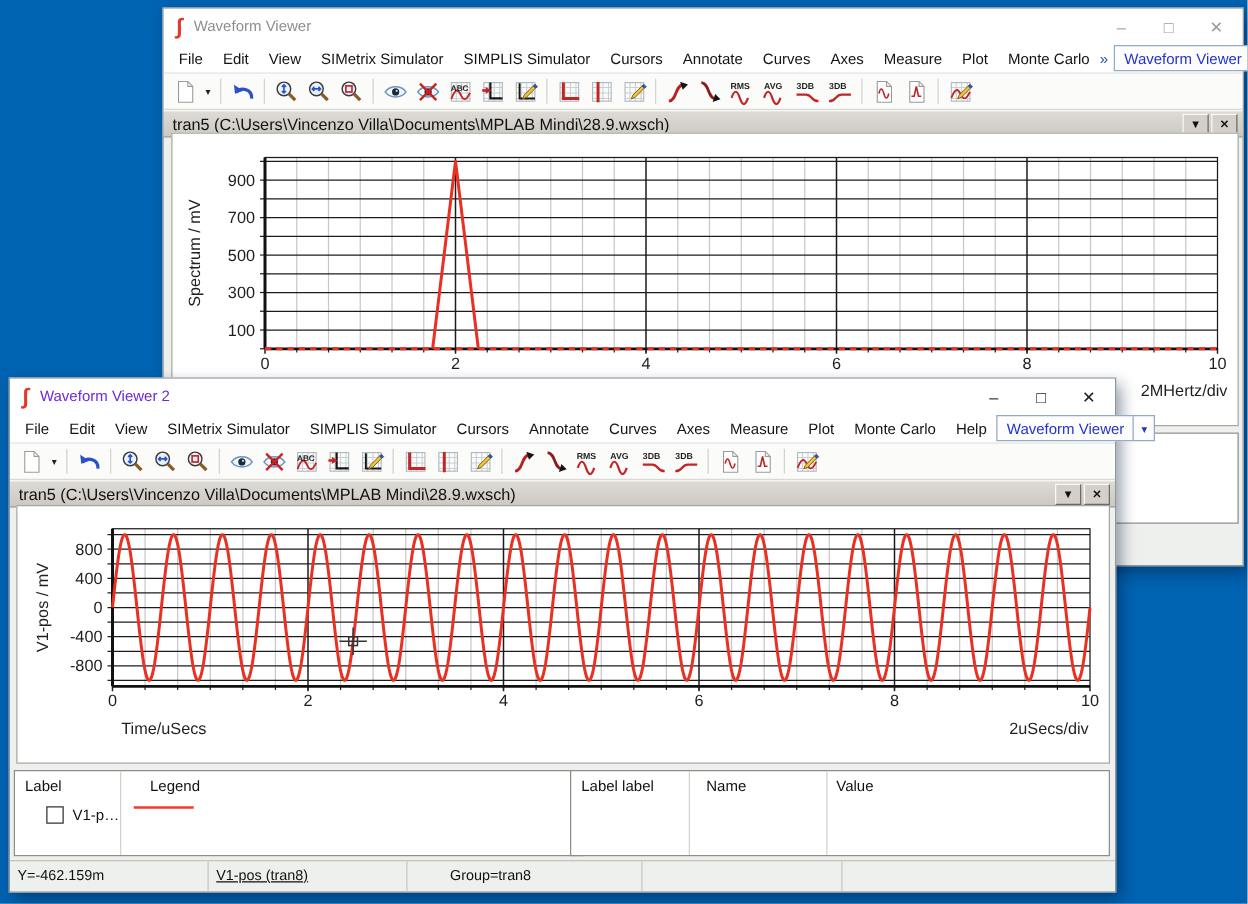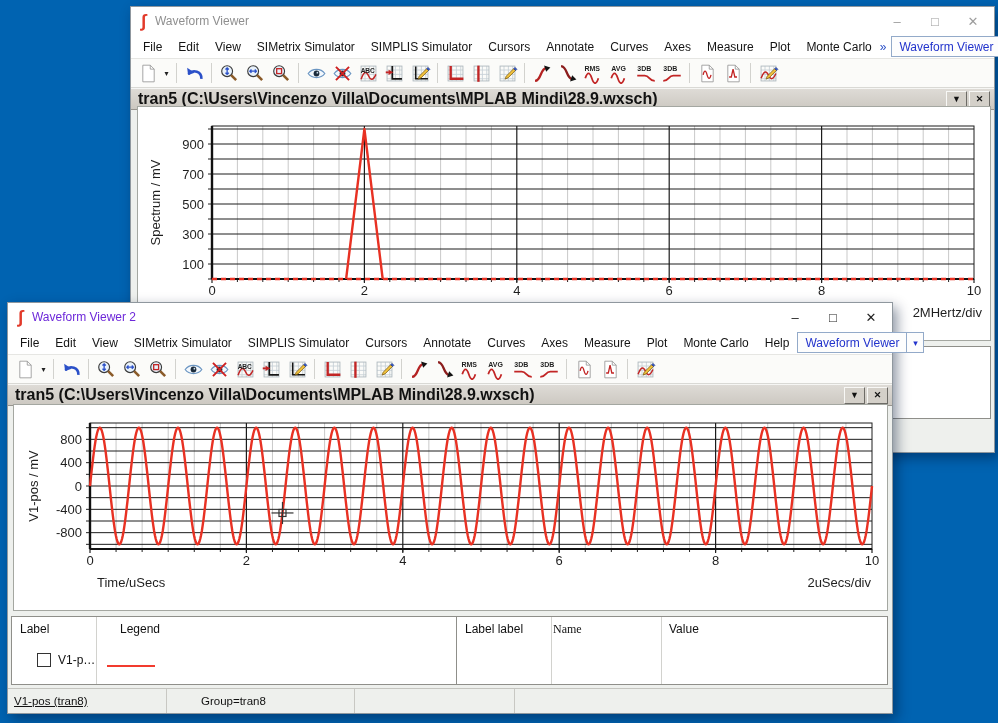--- a/index.html
+++ b/index.html
@@ -28,33 +28,33 @@
   .toolbar{height:28px;background:#fbfbf9;border-top:1px solid #e6e6e3;border-bottom:1px solid #d9d9d5;
            display:flex;align-items:center;padding:0 4px;}
   .tbtn{width:26px;height:24px;display:flex;align-items:center;justify-content:center;flex:0 0 auto;}
   .tbtn svg{width:21px;height:21px;display:block;}
   .tbtn.wide svg{width:24px;}
   .tdd{width:11px;height:24px;display:flex;align-items:center;justify-content:center;font-size:8px;color:#222;}
   .tsep{width:1px;height:20px;background:#d2d2ce;margin:0 4px;flex:0 0 auto;}
 
   .tabbar{height:20px;background:linear-gradient(#dedbd6,#ccc8c1);border-top:1px solid #f6f6f4;border-bottom:1px solid #98958f;
           display:flex;align-items:center;padding:0 2px 0 7px;}
-  .tab-label{font-size:16px;font-weight:bold;color:#111;white-space:nowrap;overflow:hidden;}
+  .tab-label{font-size:13px;font-weight:normal;color:#111;white-space:nowrap;overflow:hidden;}
   .tabbtns{margin-left:auto;display:flex;gap:2px;padding-right:2px;}
   .tabbtn{width:19px;height:15px;background:#d4d0c9;border:1px solid;border-color:#f8f8f6 #6d6b66 #6d6b66 #f8f8f6;
           display:flex;align-items:center;justify-content:center;font-size:9px;font-weight:bold;color:#111;line-height:1;}
 
   .plotbox{position:absolute;background:#fff;border:1px solid #a4a7a1;}
   .plotbox svg{display:block;}
   svg text{font-family:"Liberation Sans",sans-serif;fill:#1f1f1f;}
 
   .panel{position:absolute;background:#fff;border:1px solid #8f8f8a;font-size:12px;color:#111;}
   .panel .hdr{position:absolute;top:5px;white-space:nowrap;}
   .col-divider{position:absolute;top:0;bottom:0;width:1px;background:#d2d2ce;}
-  .legend-row{position:absolute;left:0;right:0;top:28px;height:22px;display:flex;align-items:flex-end;}
+  .legend-row{position:absolute;left:0;right:0;top:28px;height:22px;display:flex;align-items:flex-start;}
   .checkbox{width:12px;height:12px;border:1px solid #333;background:#fff;margin-left:25px;flex:0 0 auto;}
   .legend-name{margin-left:7px;white-space:nowrap;}
   .legend-swatch{width:48px;height:0;border-top:2.5px solid #f23b2e;margin-left:12px;}
 
   .statusbar{position:absolute;left:0;right:0;bottom:0;height:24px;background:#eef0ed;border-top:1px solid #c4c4bf;
              display:flex;align-items:stretch;font-size:11.5px;color:#111;}
   .scell{border-right:1px solid #c8c8c3;display:flex;align-items:center;padding:0 6px;white-space:nowrap;overflow:hidden;}
 </style>
 </head>
 <body>
@@ -726,27 +726,28 @@
       <span class="col-divider" style="left:84px;"></span>
       <div class="legend-row">
         <span class="checkbox"></span>
         <span class="legend-name">V1-p…</span>
         <span class="legend-swatch"></span>
       </div>
     </div>
 
     <div class="panel" style="left:448px;top:313px;width:430px;height:67px;">
       <span class="hdr" style="left:8px;">Label label</span>
-      <span class="hdr" style="left:96px;font-family:Liberation Serif, serif;">Name</span>
+      <span class="hdr" style="left:108px;">Name</span>
       <span class="hdr" style="left:212px;">Value</span>
       <span class="col-divider" style="left:94px;"></span>
       <span class="col-divider" style="left:204px;"></span>
     </div>
 
     <div class="statusbar" id="front-status">
+        <span class="scell" style="width: 146px; flex: 0 0 auto;">Y=-462.159m</span>
         <span class="scell" style="width: 146px; flex: 0 0 auto; text-decoration: underline;">V1-pos (tran8)</span>
         <span class="scell" style="width: 147px; flex: 0 0 auto; margin-left: 28px;">Group=tran8</span>
         <span class="scell" style="width: 147px; flex: 0 0 auto;"></span>
         <span class="scell" style="flex: 1 1 0%; border-right: none;"></span>
       </div>
   </div>
 
 </div>
 
 </body></html>

